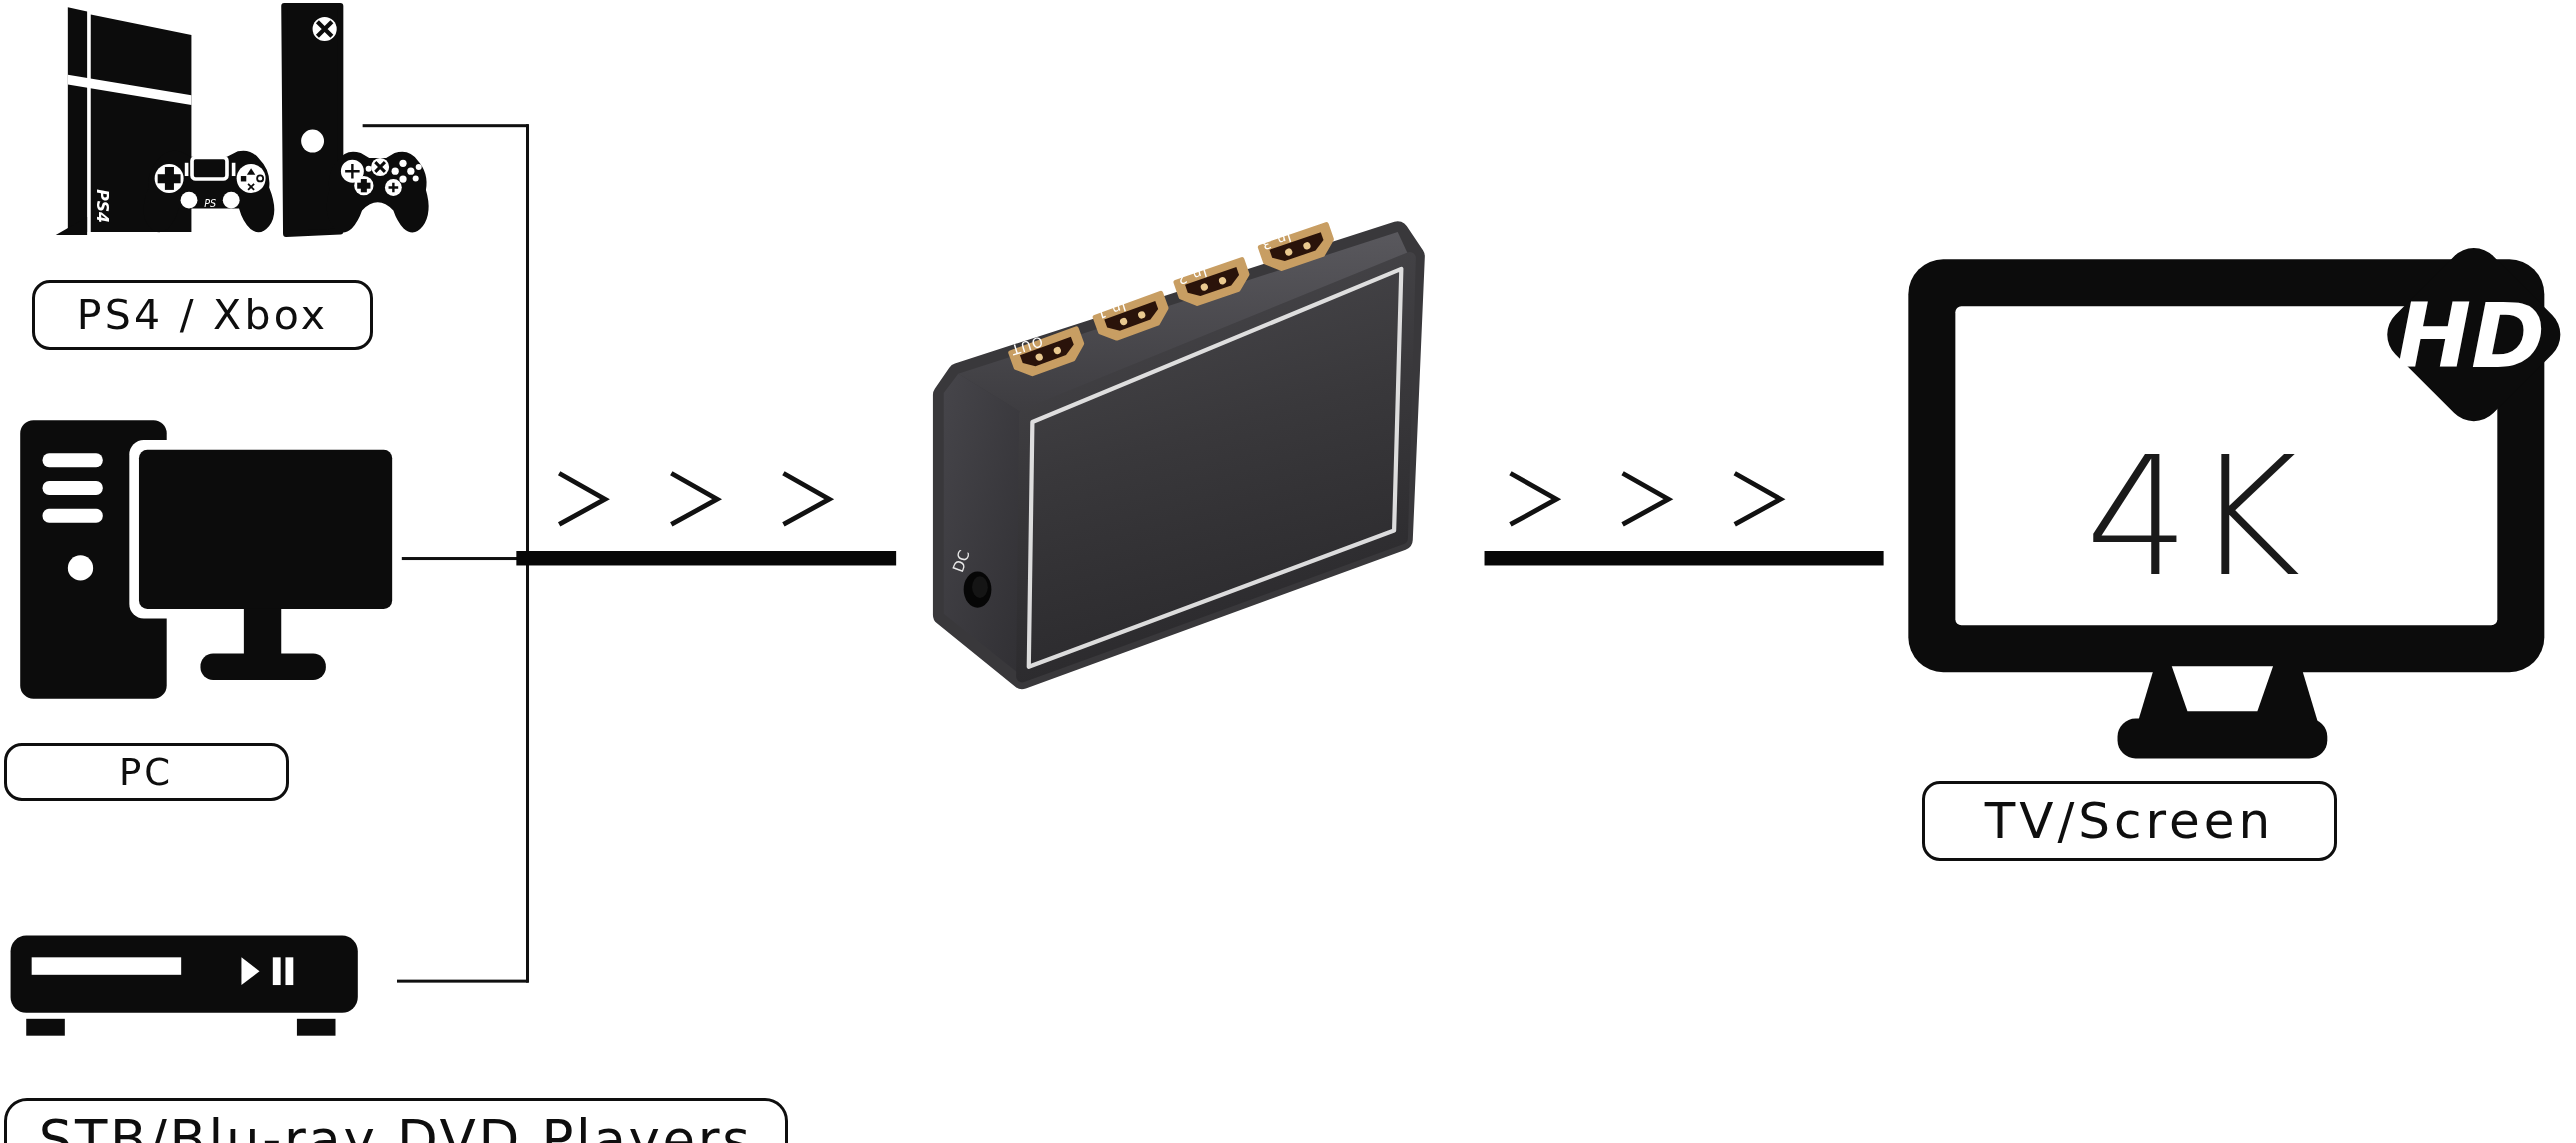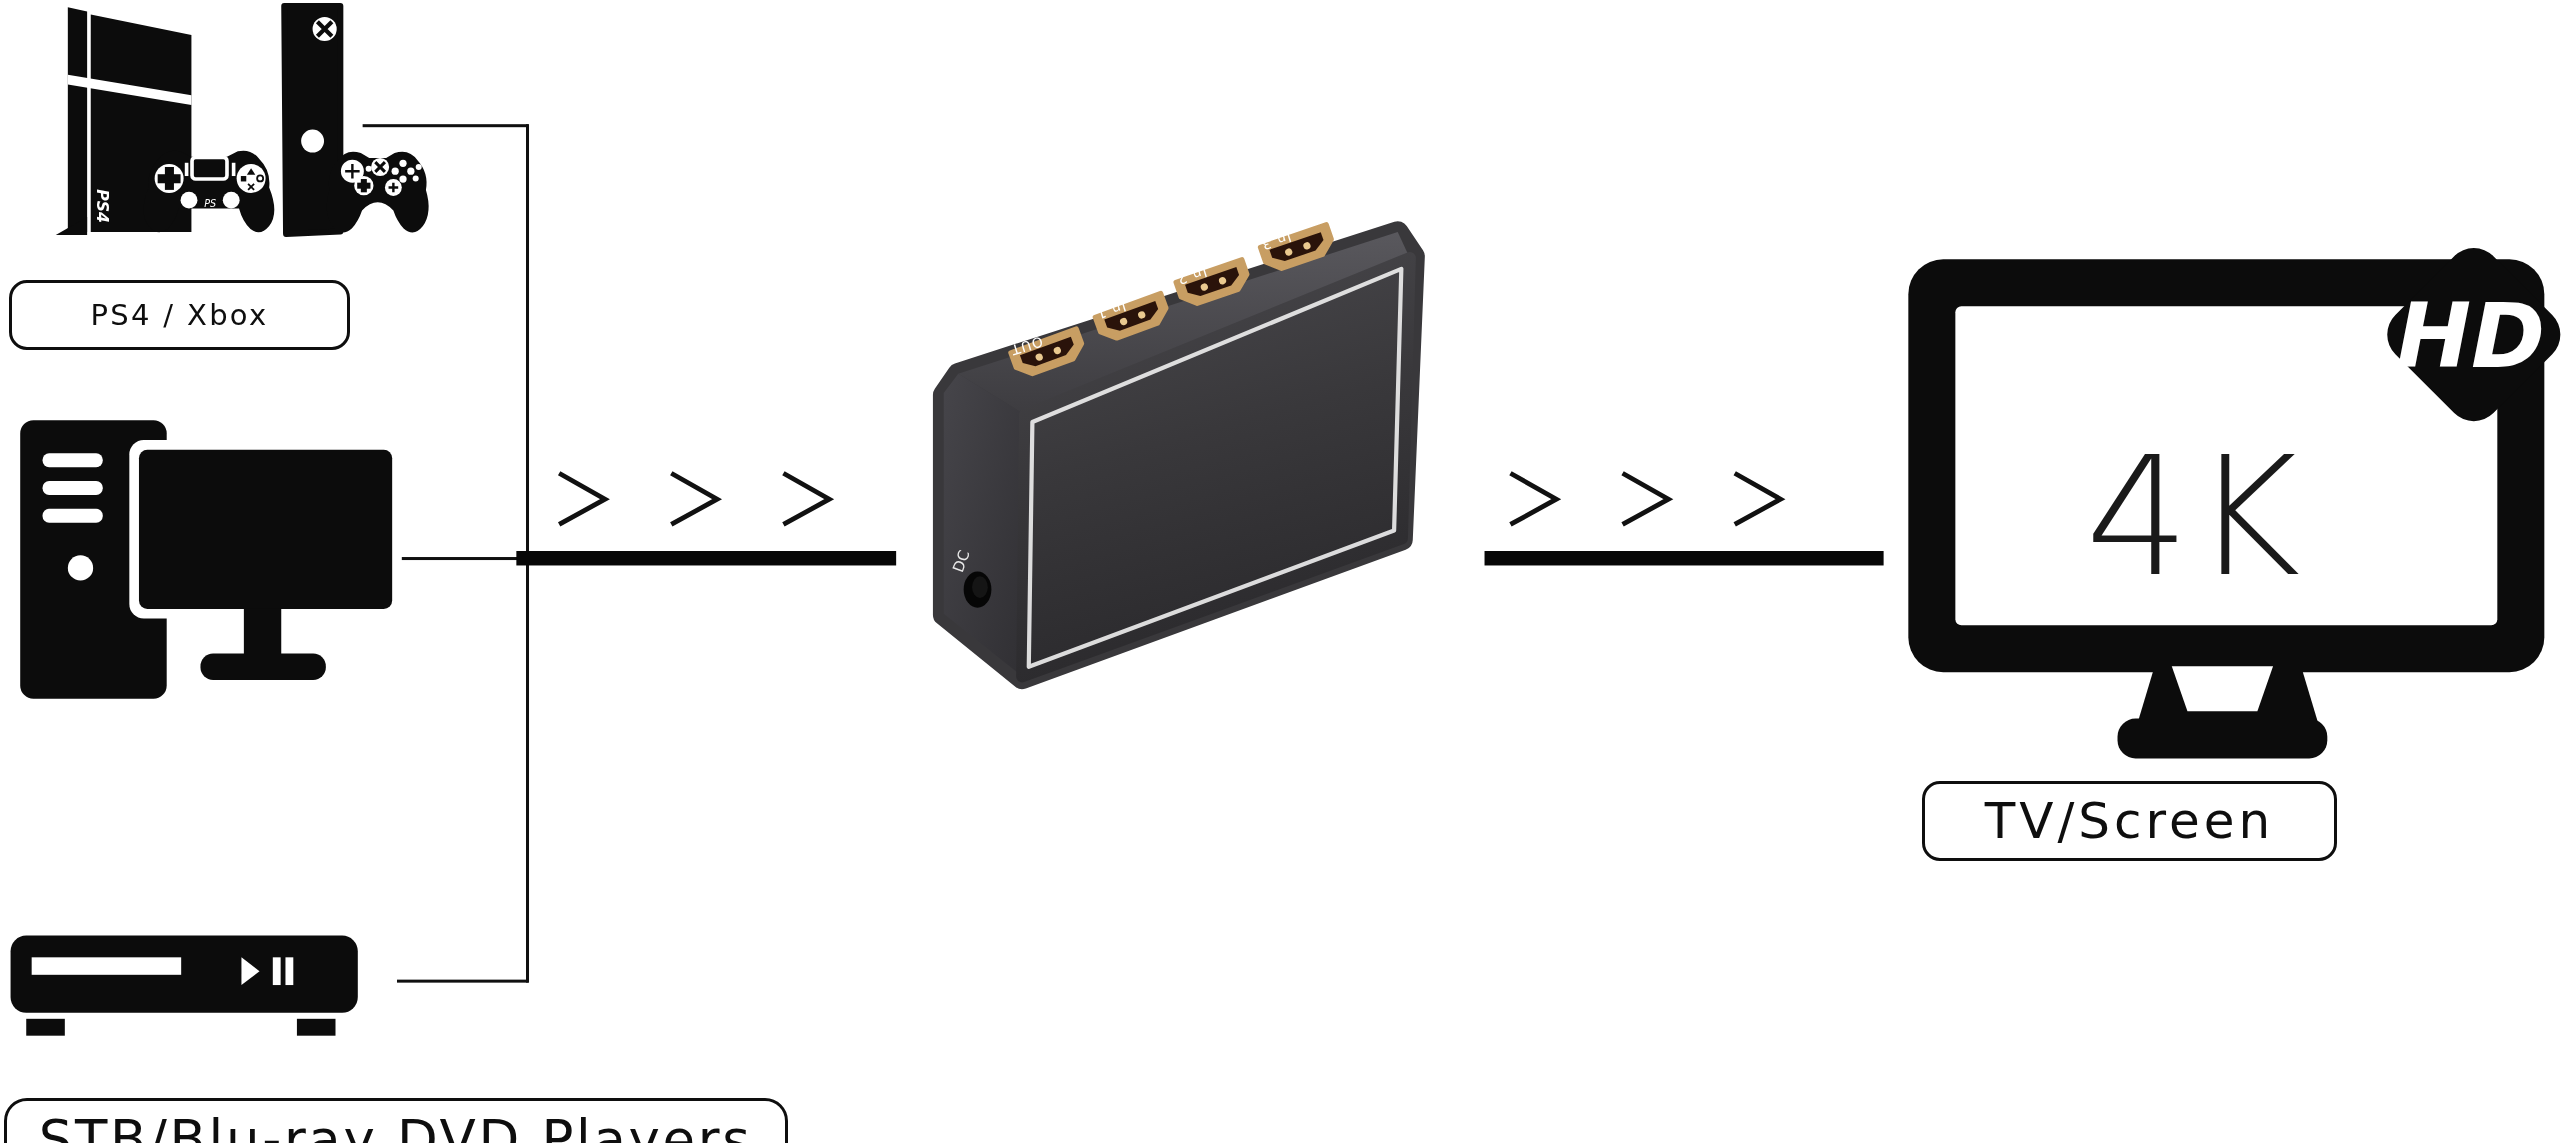--- a/index.html
+++ b/index.html
@@ -16,21 +16,21 @@
     box-sizing:border-box;
     border:3px solid #0e0e0e;
     border-radius:18px;
     background:#ffffff;
     display:flex;align-items:center;justify-content:center;
     color:#0e0e0e;
     letter-spacing:.08em;
     white-space:nowrap;
     font-family:"DejaVu Sans", sans-serif;
   }
-  .lb-ps4xbox{left:9px;top:280px;width:341px;height:70px;font-size:29px;}
+  .lb-ps4xbox{left:32px;top:280px;width:341px;height:70px;font-size:41px;}
   .lb-pc{left:3.6px;top:743px;width:285px;height:58px;font-size:37px;}
   .lb-hdmi{left:873px;top:728px;width:634px;height:78px;font-size:64px;letter-spacing:.09em;}
   .lb-tv{left:1922px;top:781px;width:415px;height:80px;font-size:50px;}
   .lb-stb{left:3.6px;top:1054px;width:784px;height:83px;font-size:53px;letter-spacing:.05em;border-radius:23px;margin-top:44px;}
 </style>
 </head>
 <body>
 
 <div class="stage">
 
@@ -206,20 +206,23 @@
           <rect x="3988" y="440" width="230" height="230" rx="46" fill="#0c0c0c"></rect>
         </g>
         <text x="4098" y="608" font-size="148" fill="#ffffff" text-anchor="middle" font-weight="bold" font-style="italic">HD</text>
       </g>
     </g>
   </svg>
 
   <div class="label-box lb-ps4xbox">
     <span>PS4 / Xbox</span>
   </div>
+  <div class="label-box lb-pc">
+    <span>PC</span>
+  </div>
   <div class="label-box lb-stb">
     <span>STB/Blu-ray DVD Players</span>
   </div>
   <div class="label-box lb-tv">
     <span>TV/Screen</span>
   </div>
 
 </div>
 
 

